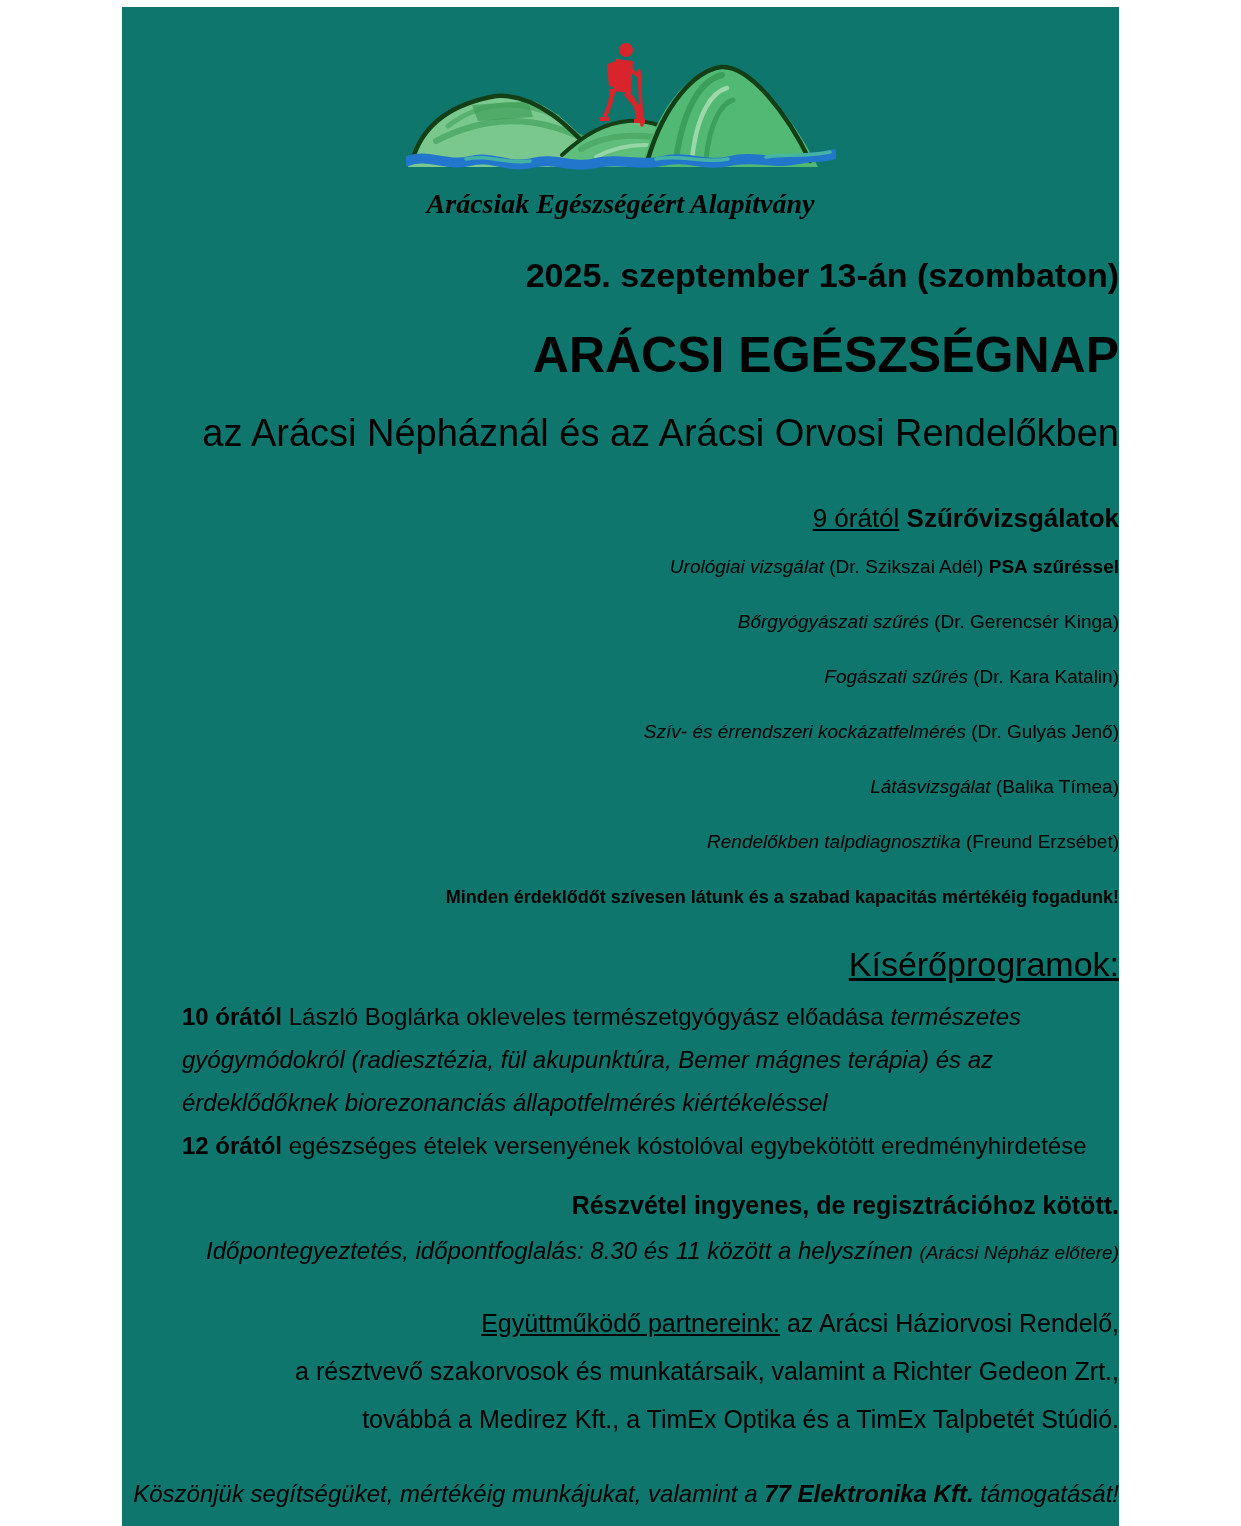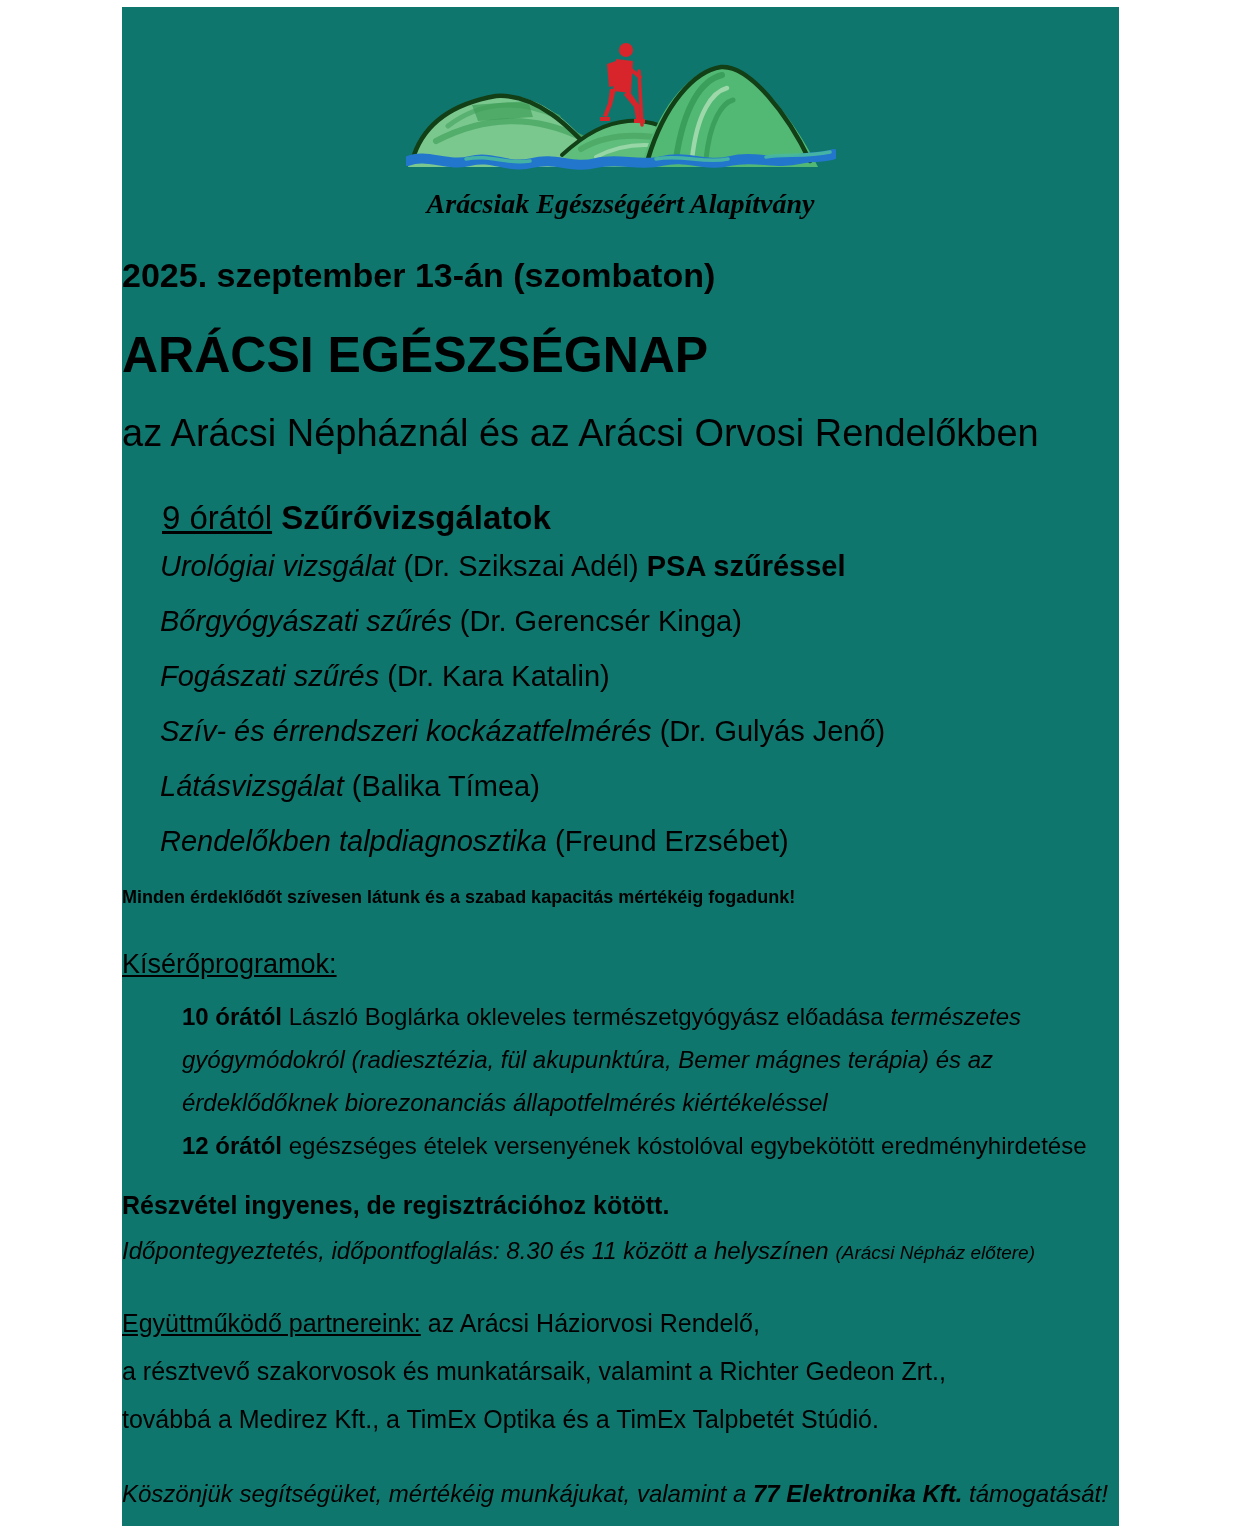--- a/index.html
+++ b/index.html
@@ -6,21 +6,21 @@
   .page {
     position: relative;
     width: 997px;
     height: 1526px;
     margin: 7px auto;
     background: #0f766e;
     color: #000000;
     font-family: "Liberation Sans", sans-serif;
     overflow: hidden;
   }
-  .center { text-align: left; }
+  .center { text-align: right; }
   .nowrap { white-space: nowrap; }
 
   
   .logo-wrap { padding-top: 26px; text-align: center; }
   .logo-svg { display: inline-block; }
   .logo-caption {
     font-family: "Liberation Serif", serif;
     font-style: italic;
     font-weight: bold;
     font-size: 28px;
@@ -29,30 +29,30 @@
     text-align: center;
     white-space: nowrap;
   }
 
   
   .date-line  { margin-top: 34px; font-size: 34px; line-height: 40px; font-weight: bold; }
   .main-title { margin-top: 32px; font-size: 50px; line-height: 56px; font-weight: bold; }
   .subtitle   { margin-top: 26px; font-size: 38px; line-height: 48px; }
 
   
-  .screen-head { margin-top: 44px; font-size: 33px; line-height: 34px; padding-left: 40px; }
+  .screen-head { margin-top: 44px; font-size: 26px; line-height: 34px; padding-left: 40px; }
   .screen-head .time { text-decoration: underline; }
   .screen-head .label { font-weight: bold; }
-  .screen-list { margin-top: 4px; font-size: 29px; line-height: 55px; padding-left: 38px; }
+  .screen-list { margin-top: 4px; font-size: 19px; line-height: 55px; padding-left: 38px; }
   .screen-list .exam { font-style: italic; }
   .screen-list .suffix { font-weight: bold; }
   .capacity { margin-top: 10px; font-size: 18px; line-height: 36px; font-weight: bold; }
 
   
-  .prog-head { margin-top: 32px; font-size: 27px; line-height: 34px; text-decoration: underline; }
+  .prog-head { margin-top: 32px; font-size: 34px; line-height: 34px; text-decoration: underline; }
   .prog-para { margin-top: 14px; padding-left: 60px; font-size: 24px; line-height: 43px; text-align: left; }
   .prog-para .time { font-weight: bold; }
   .prog-para .it { font-style: italic; }
 
   
   .reg-note { margin-top: 20px; font-size: 25px; line-height: 36px; font-weight: bold; }
   .schedule { margin-top: 8px; font-size: 24px; line-height: 40px; font-style: italic; }
   .schedule .small { font-size: 19px; }
 
   

